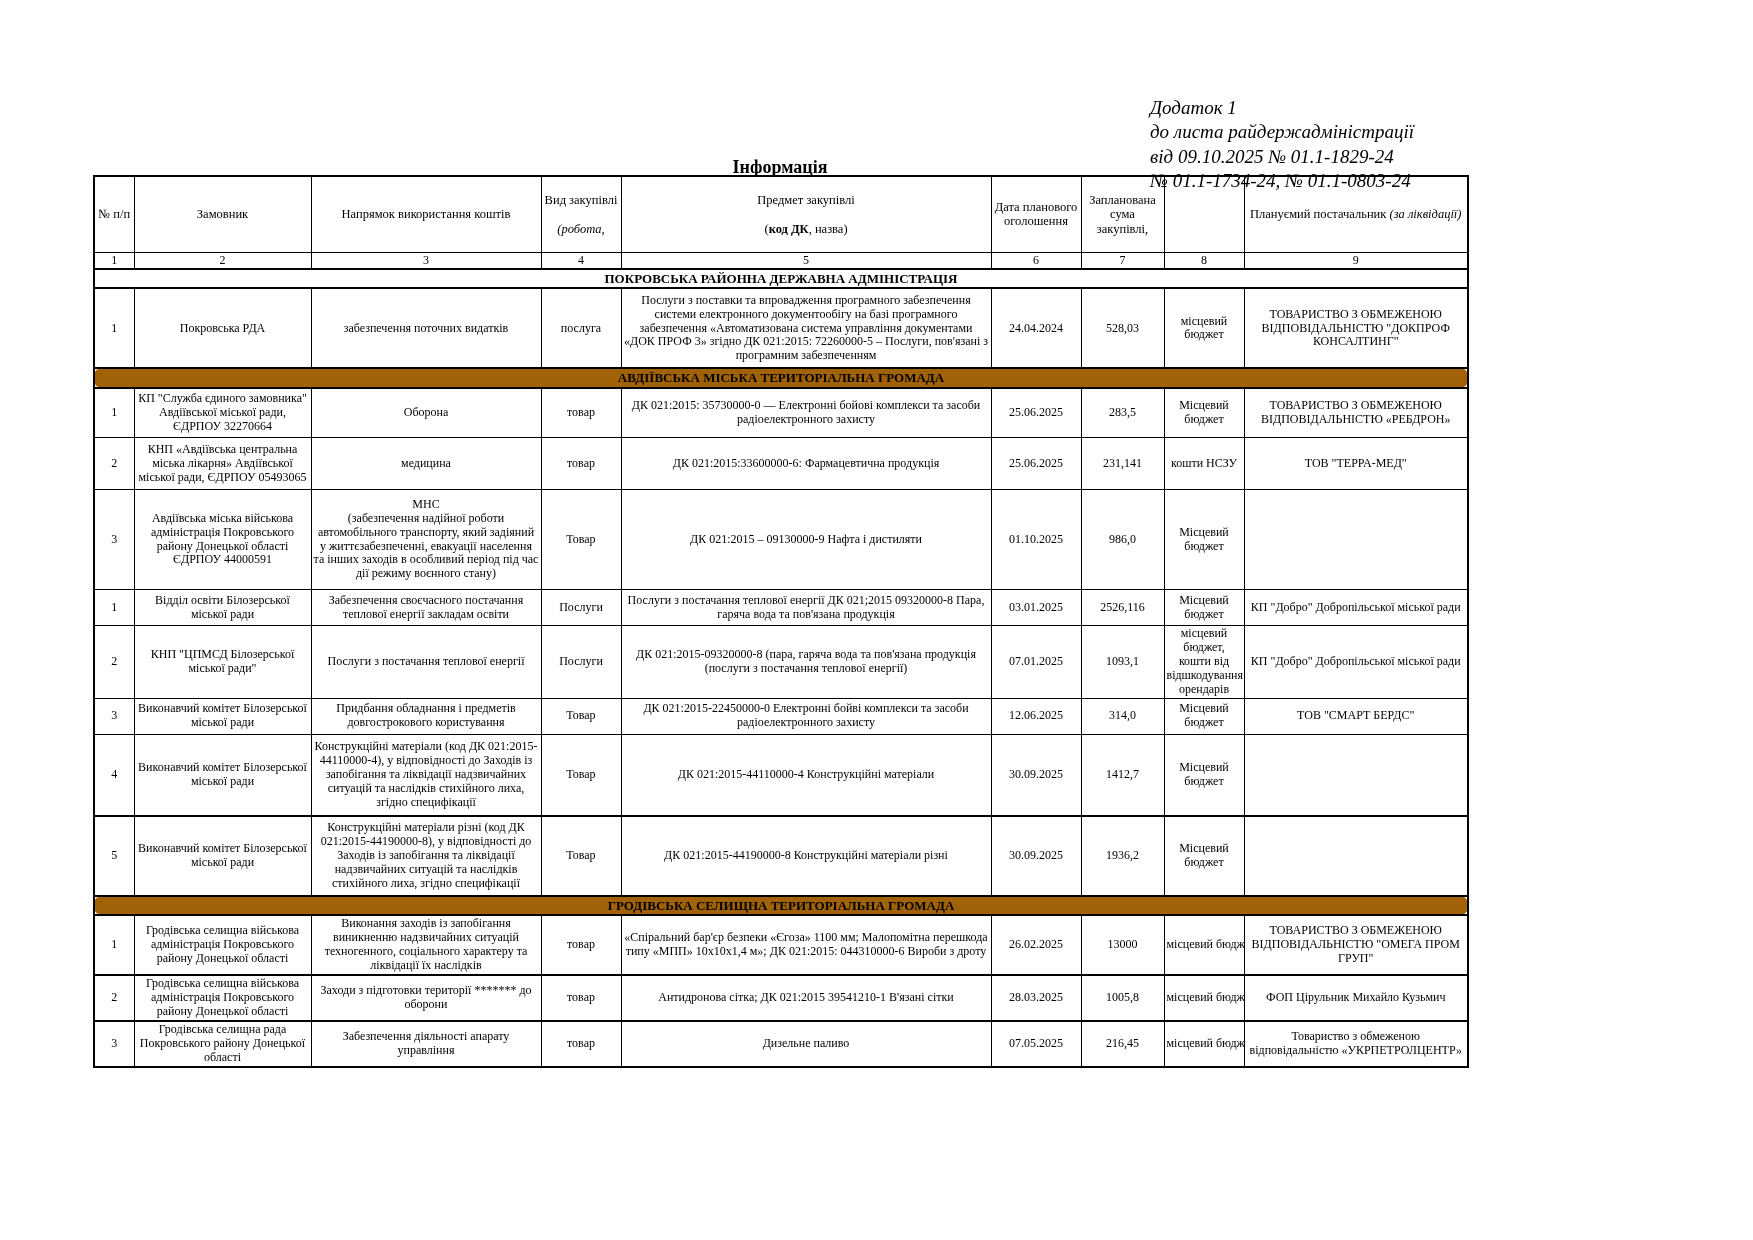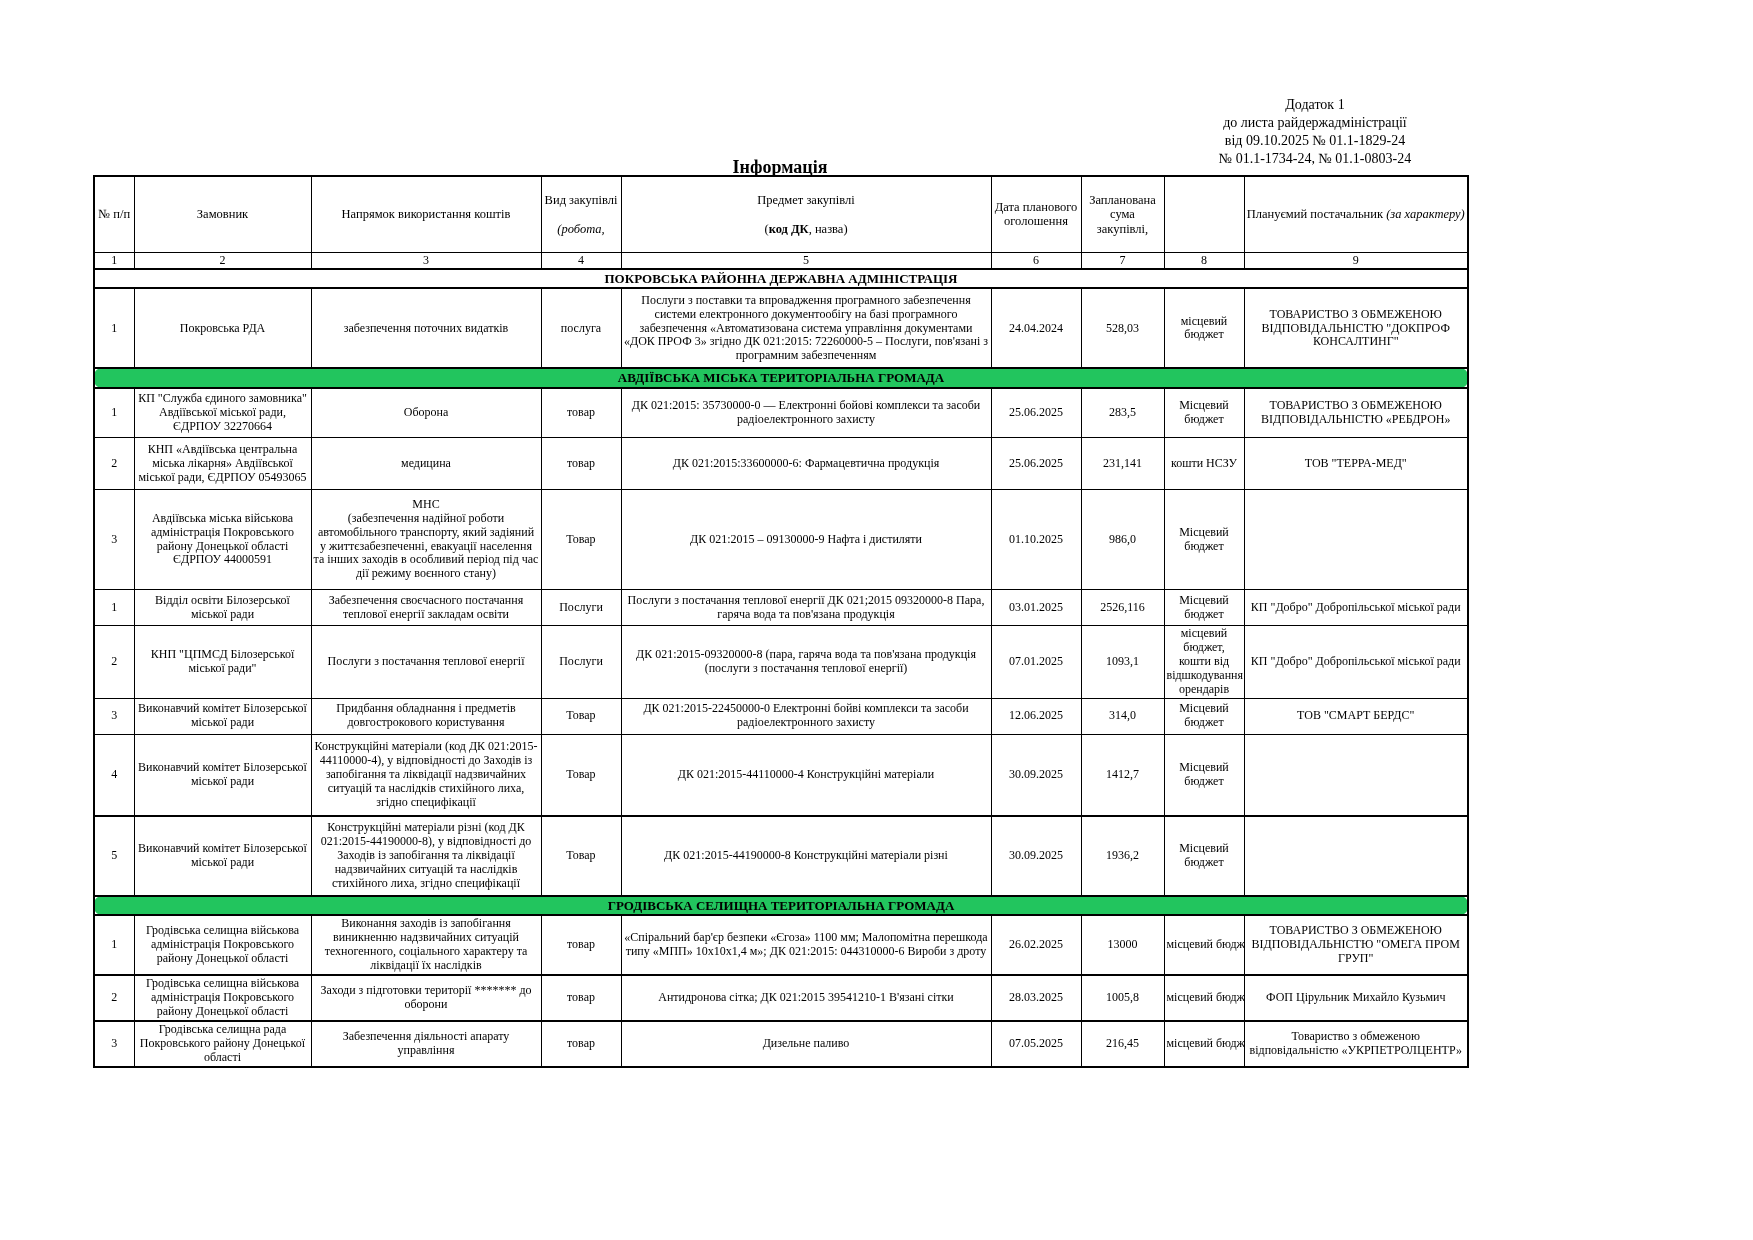--- a/index.html
+++ b/index.html
@@ -1,37 +1,37 @@
 <!DOCTYPE html>
 <html lang="uk"><head>
 <meta charset="utf-8">
 <style>
   * { margin:0; padding:0; box-sizing:border-box; }
   html,body { width:1753px; height:1240px; background:#fff; color:#000;
     font-family:"Liberation Serif", serif; }
   .page { position:relative; width:1753px; height:1240px; overflow:hidden; }
 
   .appendix { position:absolute; top:96px; left:1150px; width:330px;
-    text-align:center; font-size:14px; line-height:1.28; }
+    text-align:left; font-size:19px; line-height:1.28;font-style:italic; }
 
   .table-title { position:absolute; top:157px; left:93px; width:1374px;
     text-align:center; font-weight:bold; font-size:18px; }
 
   table.main { position:absolute; top:175px; left:93px; width:1374px;
     border-collapse:collapse; table-layout:fixed; font-size:12px; line-height:1.16;
     border:2px solid #000; }
   td { border:1px solid #000; text-align:center; vertical-align:middle;
     padding:1px 2px; white-space:pre-line; overflow:hidden; }
   tr.head td { font-size:12.5px; }
   tr.head { height:38px; }
   tr.numrow { height:16px; }
   tr.numrow td { border-bottom:2px solid #000; }
   tr.section td { font-weight:bold; font-size:13px;
     border-top:2px solid #000; border-bottom:2px solid #000;border-radius:8px; }
-  tr.section.gray td { background:#22c55e; }
+  tr.section.gray td { background:#a16207; }
   tr.tk td { border-top:2px solid #000000; }
   .it { font-style:italic; }
   .clip { white-space:nowrap; }
 </style>
 </head>
 <body>
 
 <div class="page">
 
   <div class="appendix">
@@ -65,21 +65,21 @@
         <div>Вид закупівлі</div>
         <div class="it">(робота,</div>
       </td>
       <td>
         <div>Предмет закупівлі</div>
         <div><span>(</span><b>код ДК</b><span>, назва)</span></div>
       </td>
       <td>Дата планового оголошення</td>
       <td>Запланована сума закупівлі,</td>
       <td></td>
-      <td><span>Плануємий постачальник </span><i class="it">(за характеру)</i></td>
+      <td><span>Плануємий постачальник </span><i class="it">(за ліквідації)</i></td>
     </tr>
 
     <tr class="numrow">
       <td>1</td>
       <td>2</td>
       <td>3</td>
       <td>4</td>
       <td>5</td>
       <td>6</td>
       <td>7</td>

